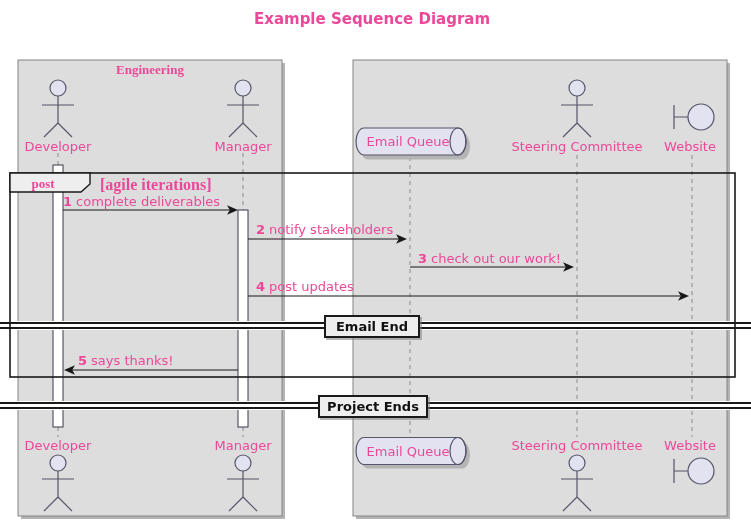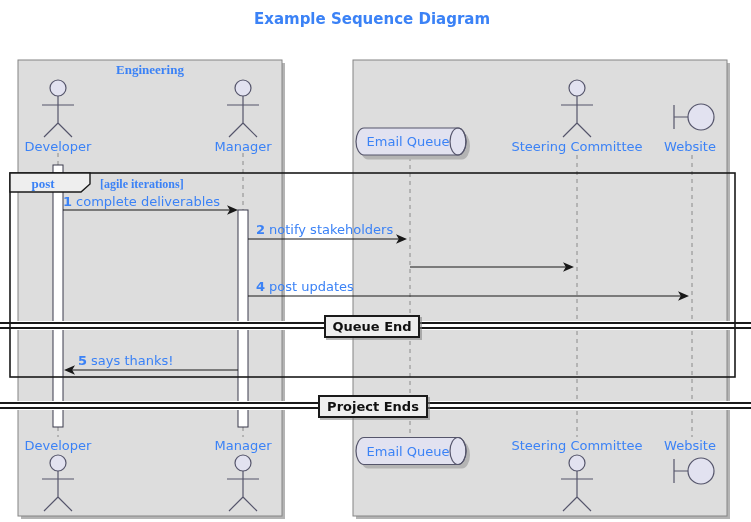--- a/index.html
+++ b/index.html
@@ -1,23 +1,23 @@
 <!DOCTYPE html>
 <html><head>
 <meta charset="utf-8">
 <style>
   html,body{margin:0;padding:0;background:#fff;}
   #canvas{position:relative;width:751px;height:522px;background:#fff;overflow:hidden;
           font-family:"DejaVu Sans",sans-serif;color:#111;}
   #gfx{position:absolute;left:0;top:0;}
-  .lbl{position:absolute;font-size:13px;line-height:15px;white-space:nowrap;color:#3b82f6;}
+  .lbl{position:absolute;font-size:13px;line-height:15px;white-space:nowrap;color:#ec4899;}
   .b{font-weight:bold;font-family:Liberation Serif, serif;}
   .cx{transform:translateX(-50%);}
   .ttl{font-size:15px;line-height:16px;font-weight:bold;}
-  .cond{font-size:12px;}
+  .cond{font-size:16px;}
   .num{font-weight:bold;margin-right:4px;}
   .divbox{position:absolute;background:#eeeeee;border:2px solid #1a1a1a;
           box-shadow:2px 2px 0 rgba(125,125,125,.55);text-align:center;}
   .divbox .txt{font-size:13px;font-weight:bold;line-height:19px;}
 </style>
 </head>
 <body>
 
 <div id="canvas">
 
@@ -144,29 +144,32 @@
 
   <div class="lbl b cx" style="left:43px;top:176px;">post</div>
   <div class="lbl b cond" style="left:100px;top:177px;">[agile iterations]</div>
 
   <div class="lbl" style="left:63px;top:194px;">
     <span class="num">1</span><span>complete deliverables</span>
   </div>
   <div class="lbl" style="left:256px;top:222px;">
     <span class="num">2</span><span>notify stakeholders</span>
   </div>
+  <div class="lbl" style="left:418px;top:251px;">
+    <span class="num">3</span><span>check out our work!</span>
+  </div>
   <div class="lbl" style="left:256px;top:279px;">
     <span class="num">4</span><span>post updates</span>
   </div>
   <div class="lbl" style="left:78px;top:353px;">
     <span class="num">5</span><span>says thanks!</span>
   </div>
 
   <div class="divbox" style="left:324px;top:315px;width:92px;height:19px;">
-    <div class="txt">Queue End</div>
+    <div class="txt">Email End</div>
   </div>
   <div class="divbox" style="left:318px;top:395px;width:106px;height:19px;text-align:center;">
     <div class="txt">Project Ends</div>
   </div>
 
   <div class="lbl cx" style="left:58px;top:438px;">Developer</div>
   <div class="lbl cx" style="left:243px;top:438px;">Manager</div>
   <div class="lbl cx" style="left:408px;top:444px;">Email Queue</div>
   <div class="lbl cx" style="left:577px;top:438px;">Steering Committee</div>
   <div class="lbl cx" style="left:690px;top:438px;">Website</div>

